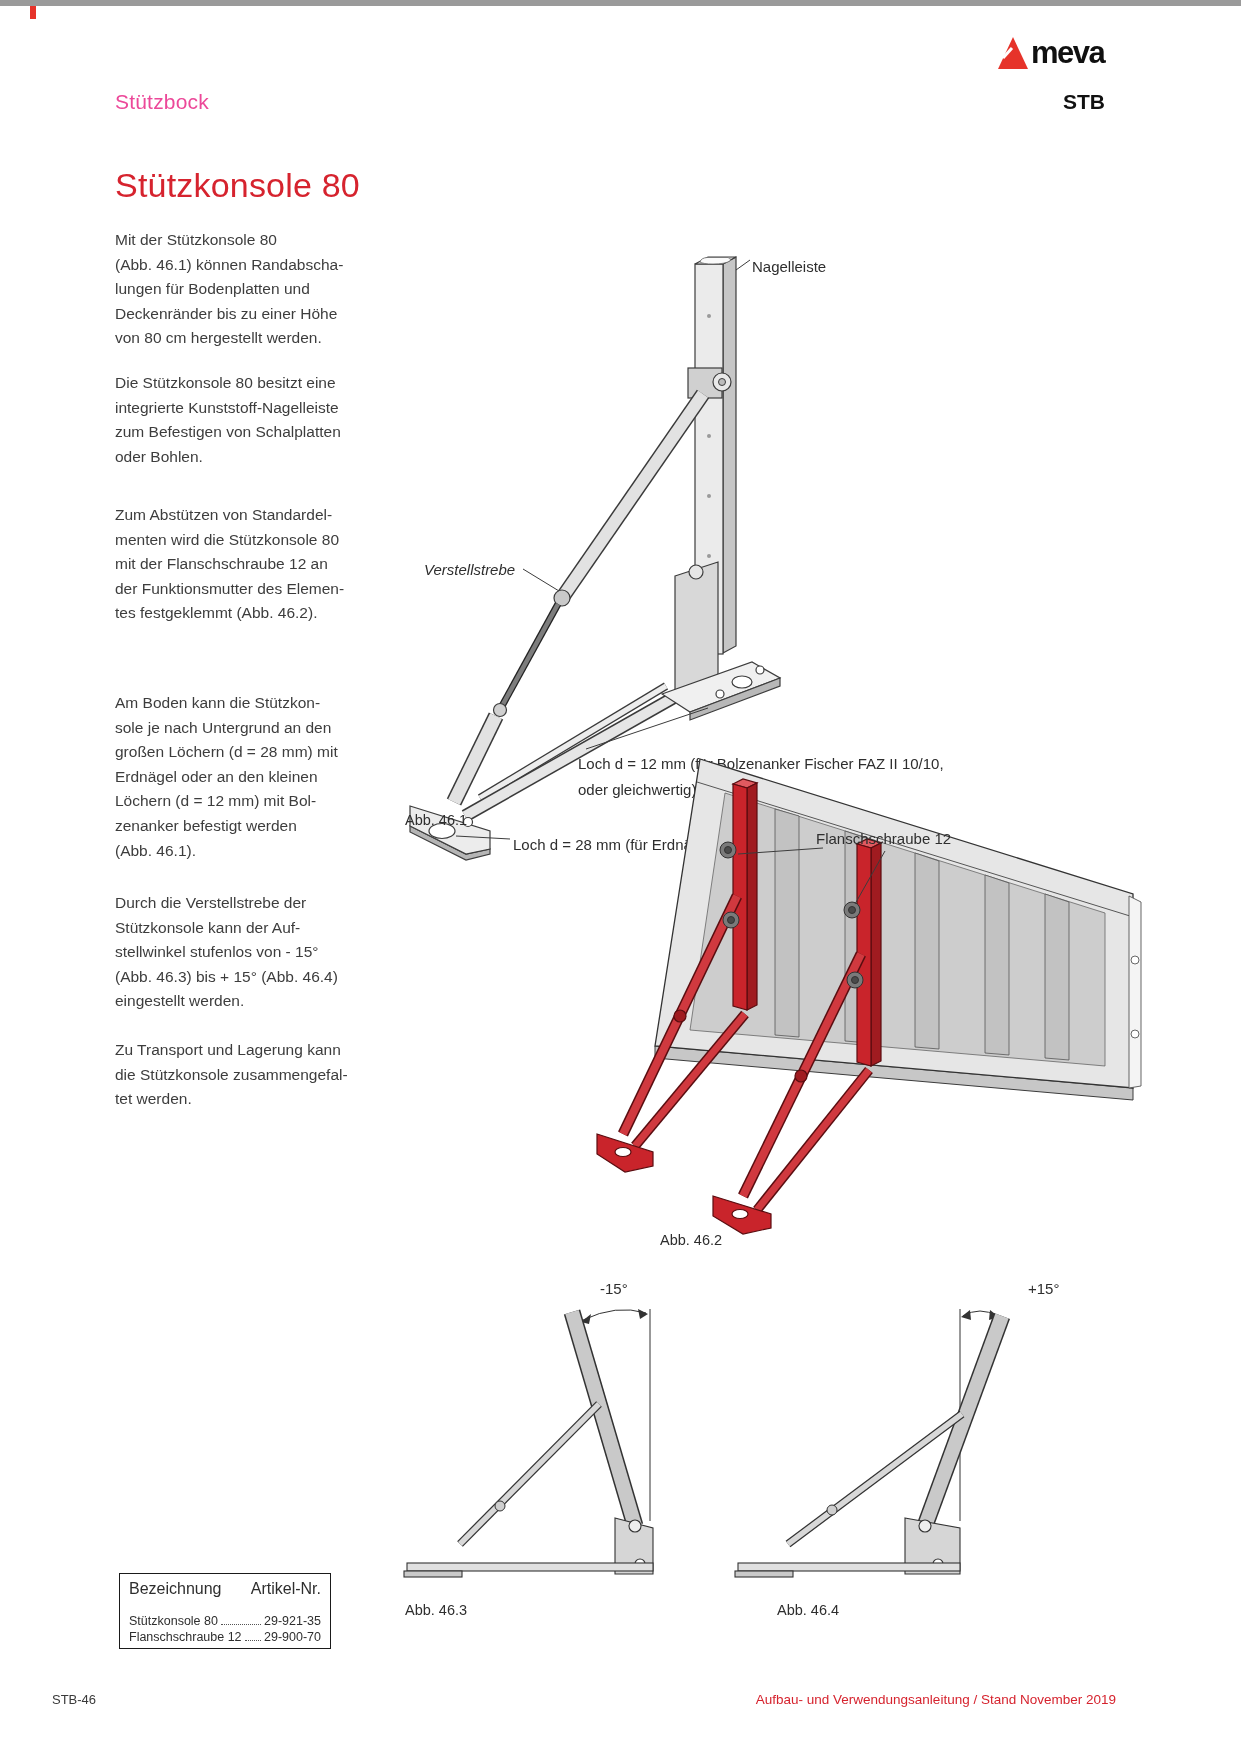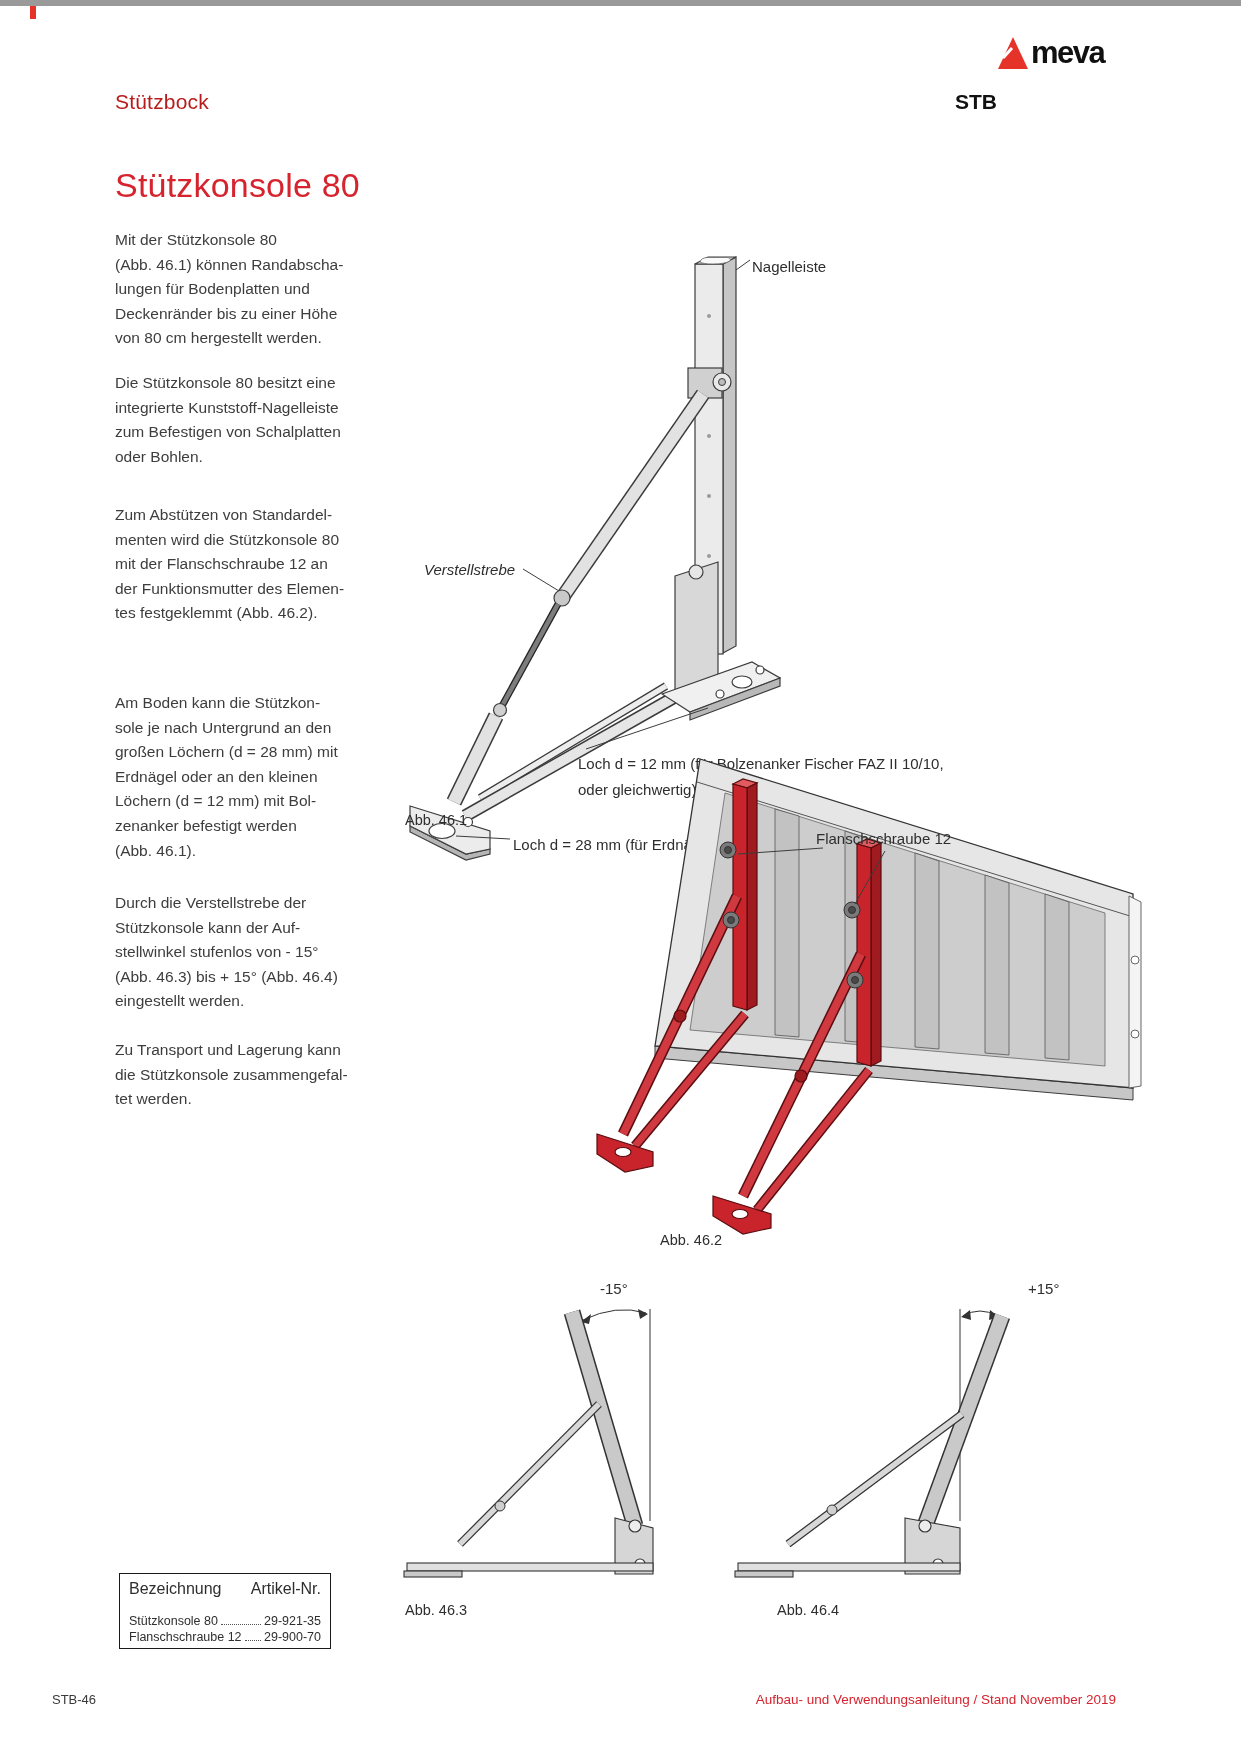--- a/index.html
+++ b/index.html
@@ -3,22 +3,22 @@
 <meta charset="utf-8">
 <style>
   html,body{margin:0;padding:0;background:#9a9a9a;}
   .page{
     position:relative;width:1241px;height:1755px;background:#ffffff;
     font-family:"Liberation Sans", sans-serif;color:#3d3d3d;overflow:hidden;
     margin:6px auto;
   }
   .abs{position:absolute;}
   .print-mark{left:30px;top:0;width:6px;height:13px;background:#e6332a;}
-  .hdr-left{left:115px;top:84px;font-size:21px;color:#b91c1c;letter-spacing:.2px;}
-  .hdr-right{left:955px;top:84px;width:150px;text-align:left;font-size:21px;font-weight:700;color:#111;}
+  .hdr-left{left:115px;top:84px;font-size:21px;color:#ec4899;letter-spacing:.2px;}
+  .hdr-right{left:955px;top:84px;width:150px;text-align:right;font-size:21px;font-weight:700;color:#111;}
   .logo{left:998px;top:30px;display:flex;align-items:flex-end;gap:3px;}
   .logo-word{font-size:31px;font-weight:700;color:#101010;letter-spacing:-1.5px;line-height:34px;}
   .title{left:115px;top:160px;font-size:34px;font-weight:400;color:#d6232e;letter-spacing:.2px;}
   .body-text{left:115px;width:250px;font-size:15.5px;line-height:24.6px;white-space:pre-line;color:#3d3d3d;}
   .fig-label{font-size:15px;color:#2e2e2e;white-space:pre-line;line-height:26px;}
   .fig-caption{font-size:14.5px;color:#2e2e2e;}
   .angle-label{font-size:15px;color:#2e2e2e;}
   .parts-table{
     left:119px;top:1567px;width:212px;height:76px;border:1.5px solid #1a1a1a;
     box-sizing:border-box;padding:6px 9px 8px 9px;font-size:12.5px;color:#2e2e2e;

